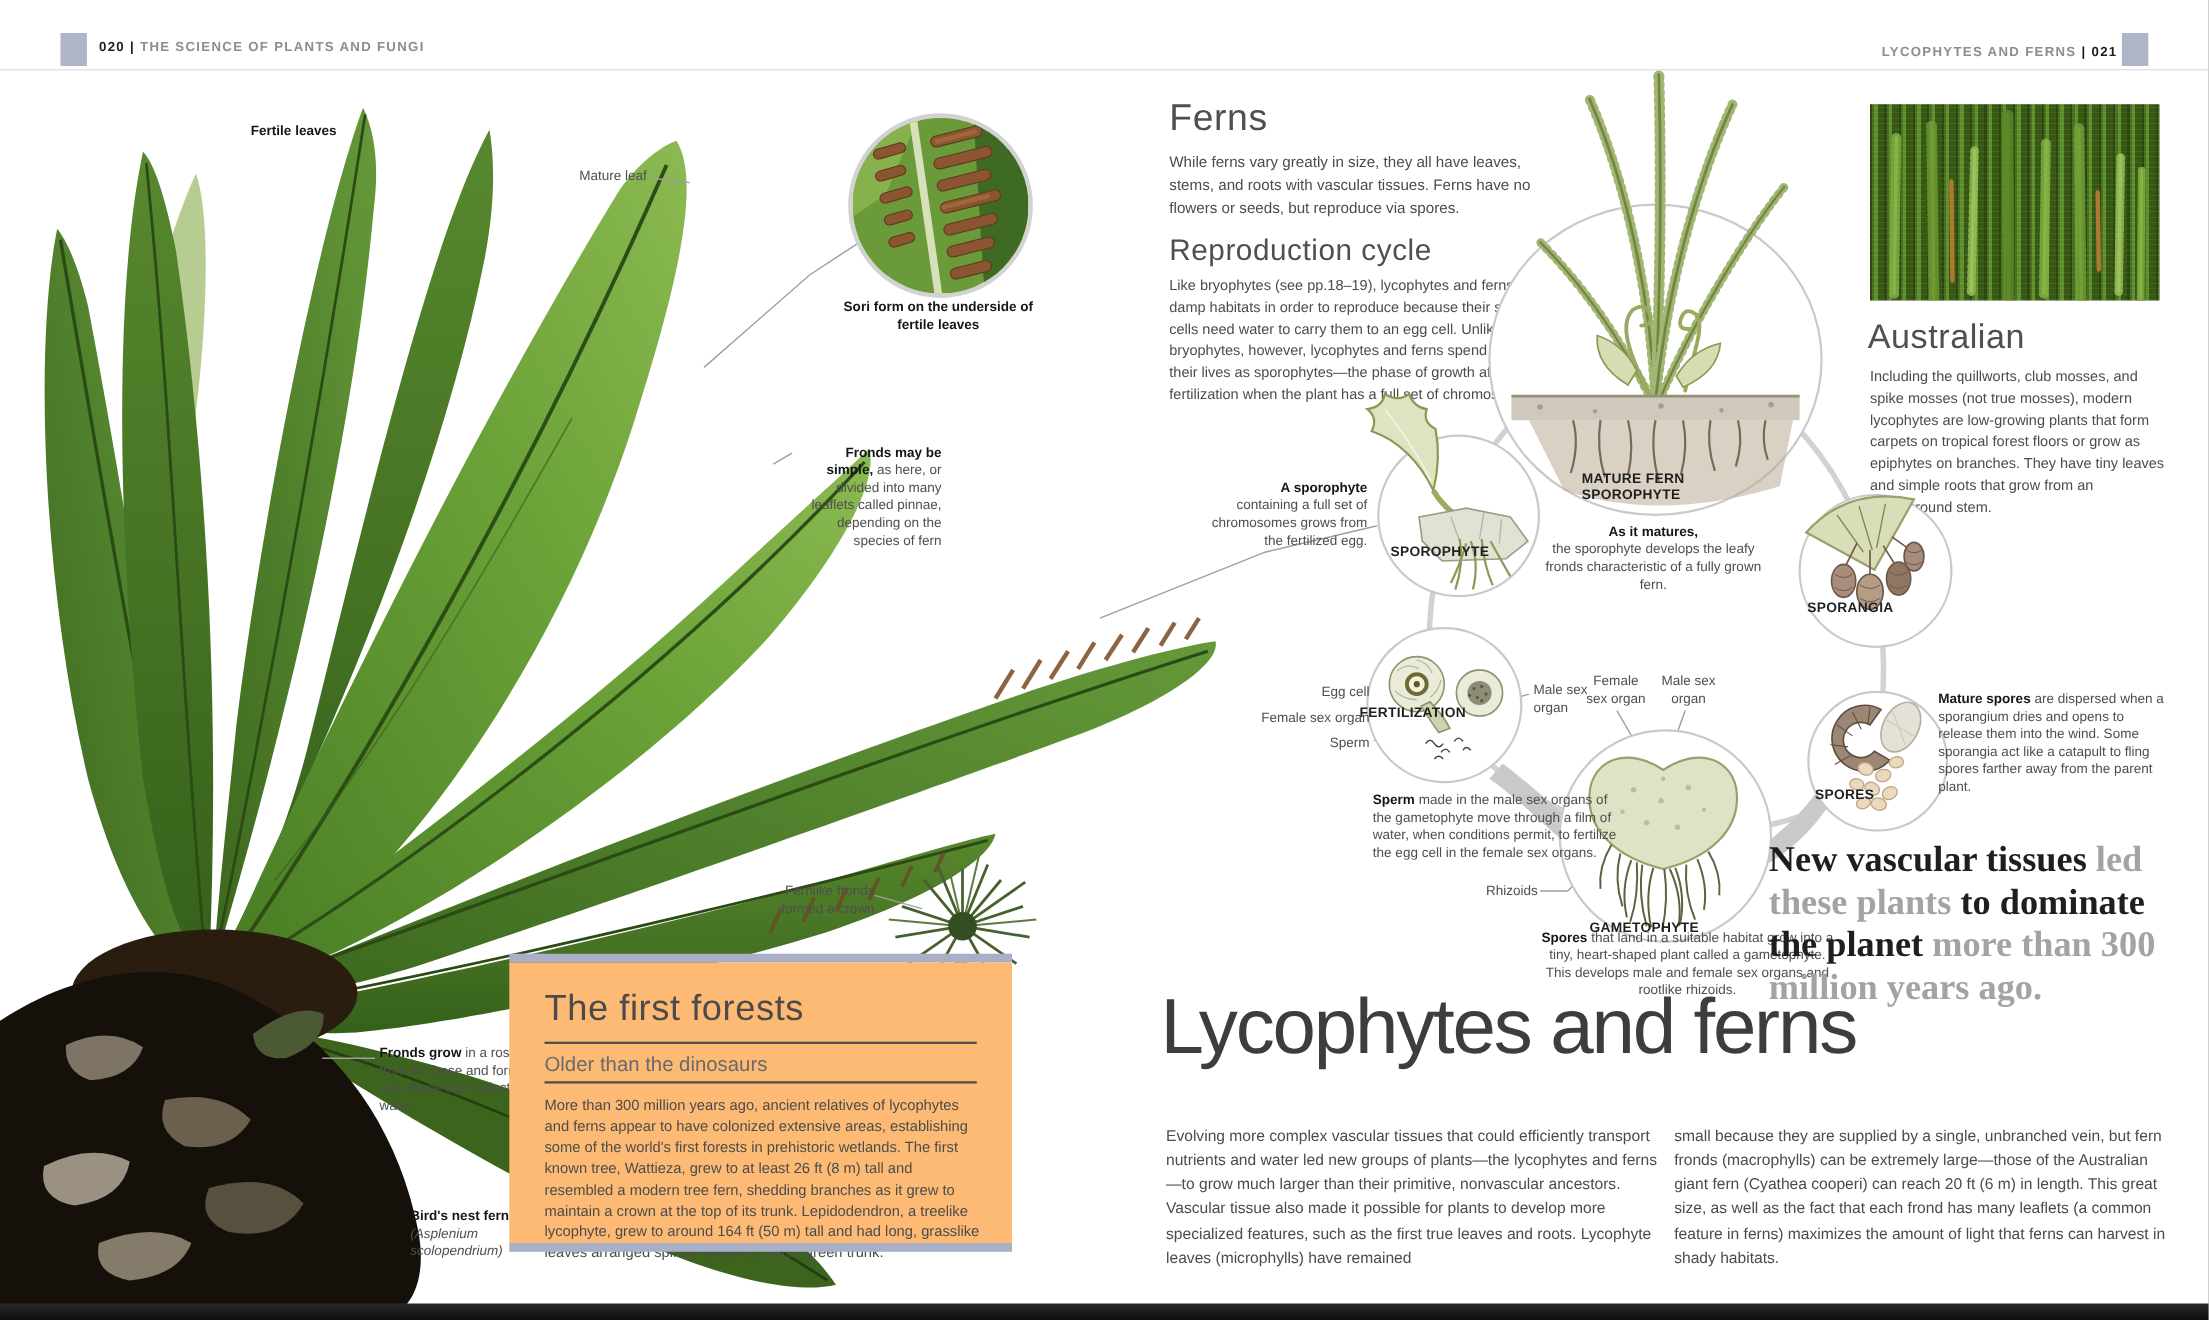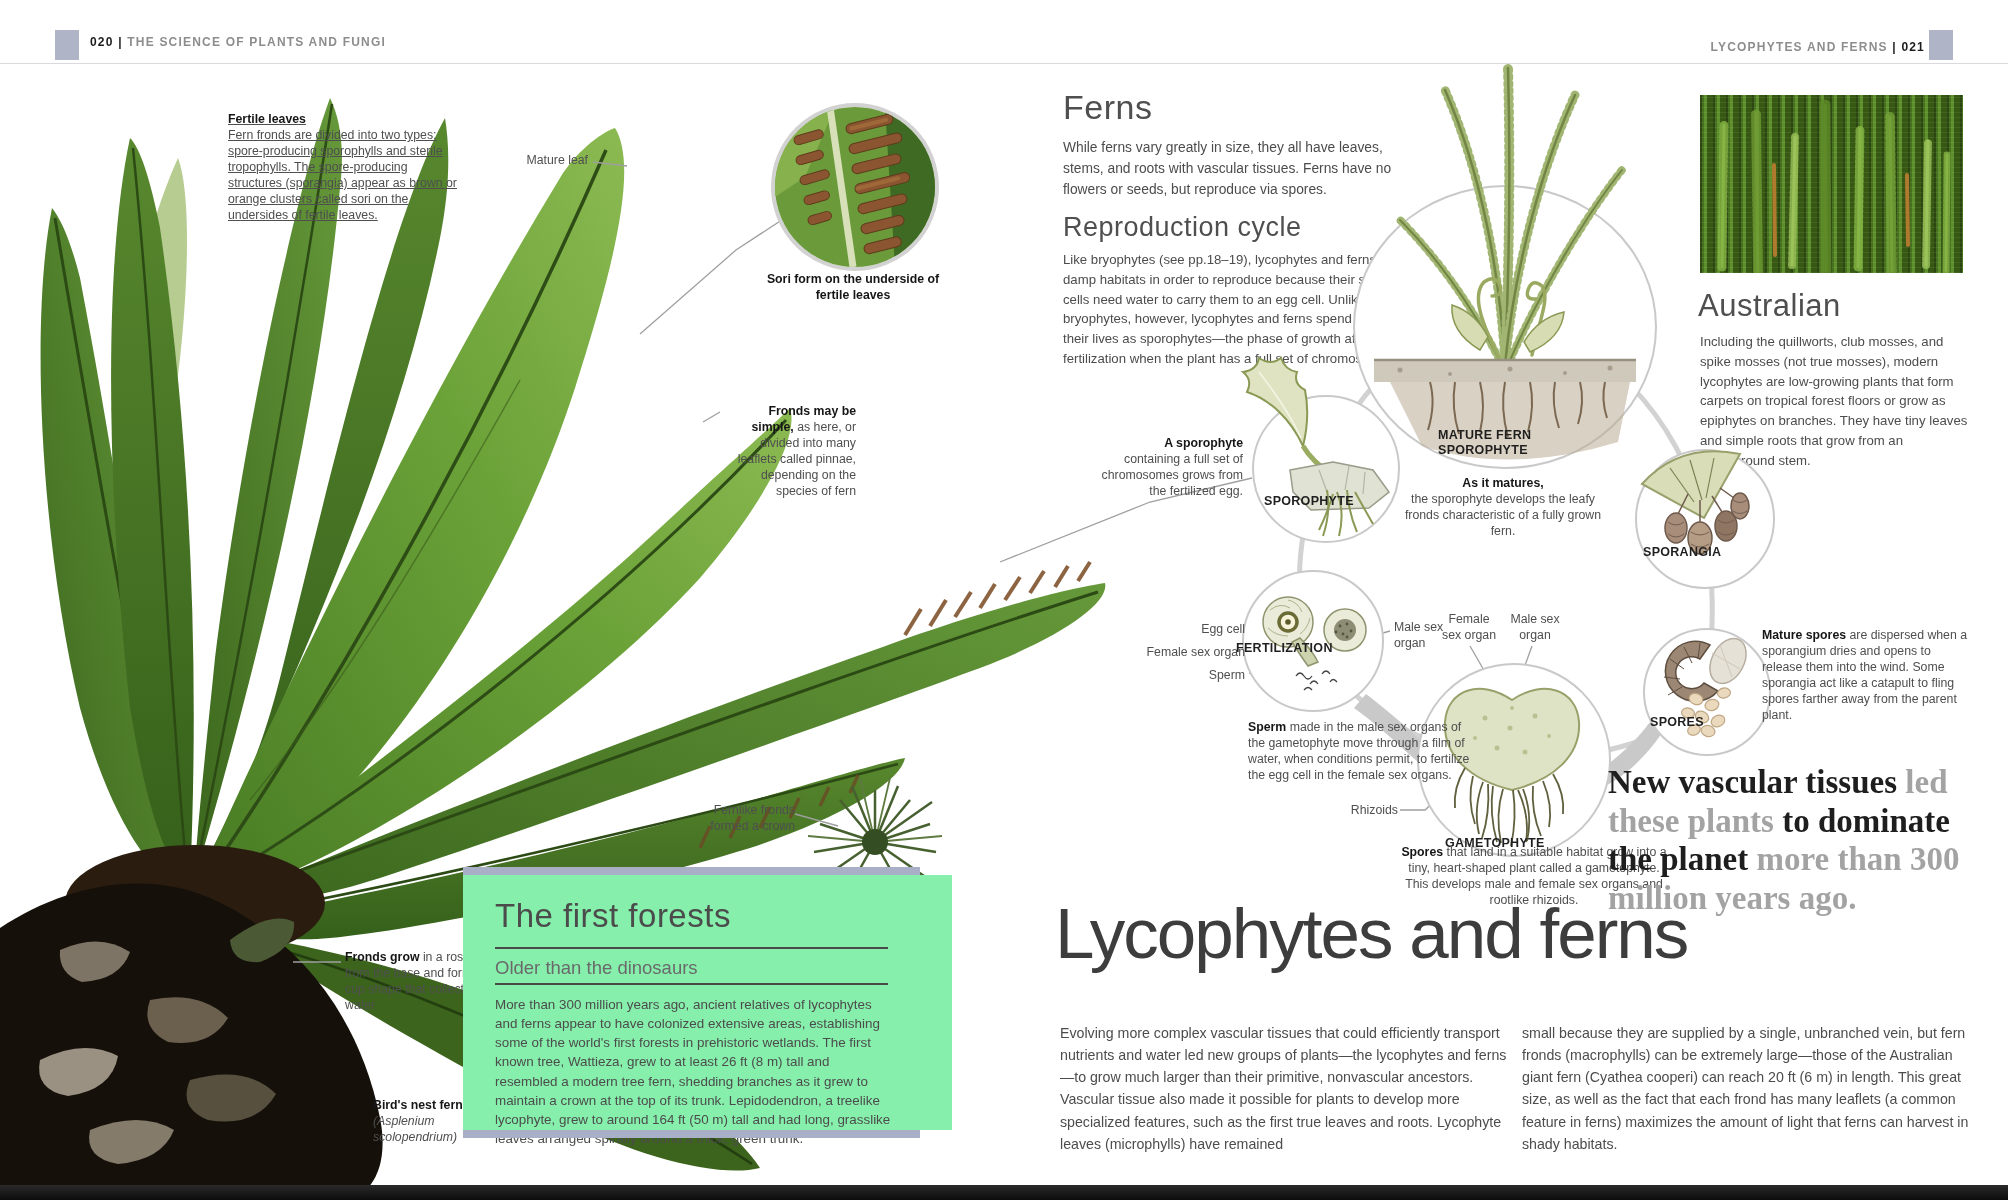--- a/index.html
+++ b/index.html
@@ -10,21 +10,21 @@
   .hdr b{color:#1c1c1c;}
   .tab{width:24px;height:30px;background:#b0b4c7;}
   .rule-top{height:1px;background:#d9d9de;}
   .h-thin{font-weight:400;color:#4f4f4f;letter-spacing:0.5px;}
   .body-txt{font-size:13.8px;line-height:1.52;color:#4c4c4c;}
   .ann{font-size:12.3px;line-height:1.3;color:#4f4f4f;}
   .ann b{color:#161616;}
   .node-label{font-weight:bold;font-size:12.5px;color:#1f1f1f;letter-spacing:0.3px;line-height:1.2;}
   .node{background:#fff;border:2.5px solid #c9c9c9;border-radius:50%;}
   .quote{font-family:"Liberation Serif",serif;font-weight:bold;font-size:33px;line-height:1.17;}
-  .ff-box{background:#86efac;padding-left:32px;}
+  .ff-box{background:#fdba74;}
   .ff-bar{background:#a9afc6;height:8px;}
   svg{display:block;}
 </style>
 </head>
 <body>
 
 <div class="page">
 
   <div class="abs tab" style="left:55px;top:30px;"></div>
   <div class="abs hdr" style="left:90px;top:35px;">
@@ -158,23 +158,22 @@
         <rect x="28" y="90" width="26" height="9" rx="4.5" transform="rotate(-16 28 90)"></rect>
         <rect x="32" y="110" width="24" height="9" rx="4.5" transform="rotate(-16 32 110)"></rect>
       </g>
       <g fill="#a8713c" opacity="0.7">
         <rect x="74" y="20" width="40" height="4" rx="2" transform="rotate(-14 74 20)"></rect>
         <rect x="80" y="80" width="46" height="4" rx="2" transform="rotate(-14 80 80)"></rect>
       </g>
     </svg>
   </div>
 
-  <div class="abs ann" style="left:228px;top:112px;width:232px;text-decoration:underline;">
+  <div class="abs ann" style="left:228px;top:112px;width:232px;">
     <b style="display:block;">Fertile leaves</b>
-    <span>Fern fronds are divided into two types: spore-producing sporophylls and sterile tropophylls. The spore-producing structures (sporangia) appear as brown or orange clusters called sori on the undersides of fertile leaves.</span>
   </div>
   <div class="abs ann" style="left:470px;top:153px;width:118px;text-align:right;">Mature leaf</div>
   <div class="abs ann" style="left:763px;top:272px;width:180px;text-align:center;font-weight:bold;color:#161616;">Sori form on the underside of fertile leaves</div>
   <div class="abs ann" style="left:724px;top:404px;width:132px;text-align:right;">
     <b>Fronds may be simple,</b>
     <span>as here, or divided into many leaflets called pinnae, depending on the species of fern</span>
   </div>
   <div class="abs ann" style="left:345px;top:950px;width:140px;">
     <b>Fronds grow</b><span> in a rosette from the base and form a cup shape that collects water</span>
   </div>

